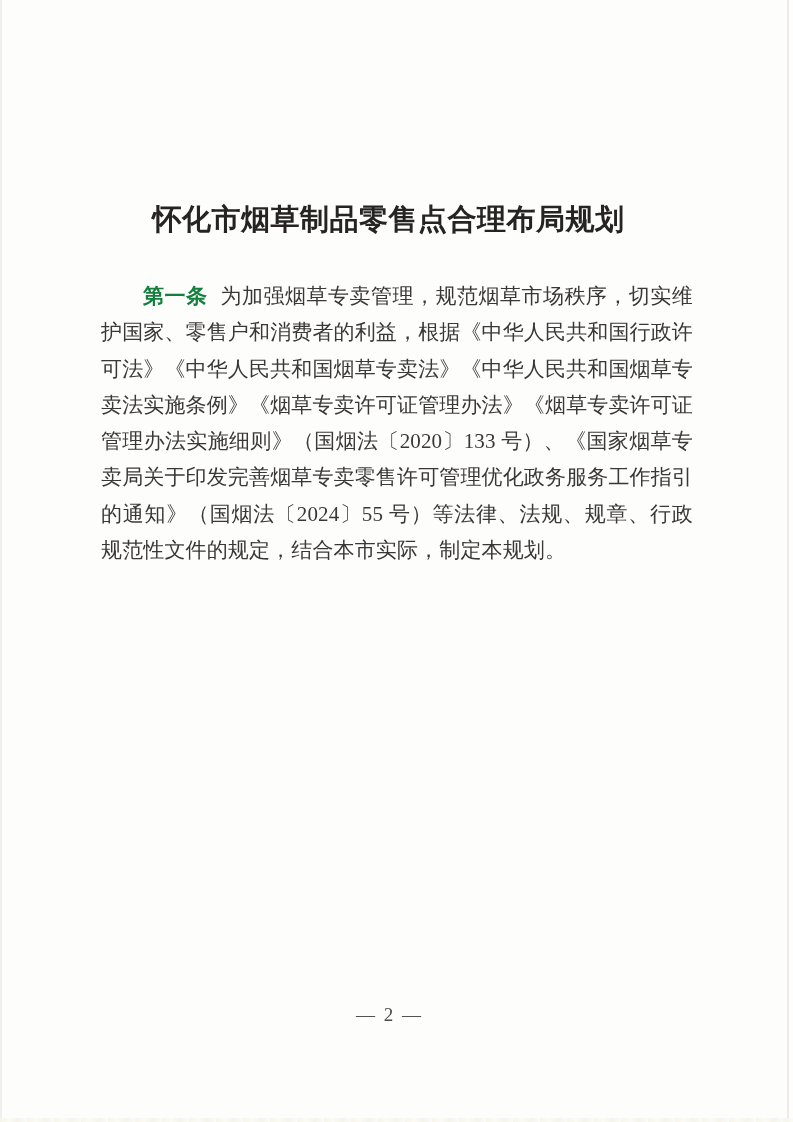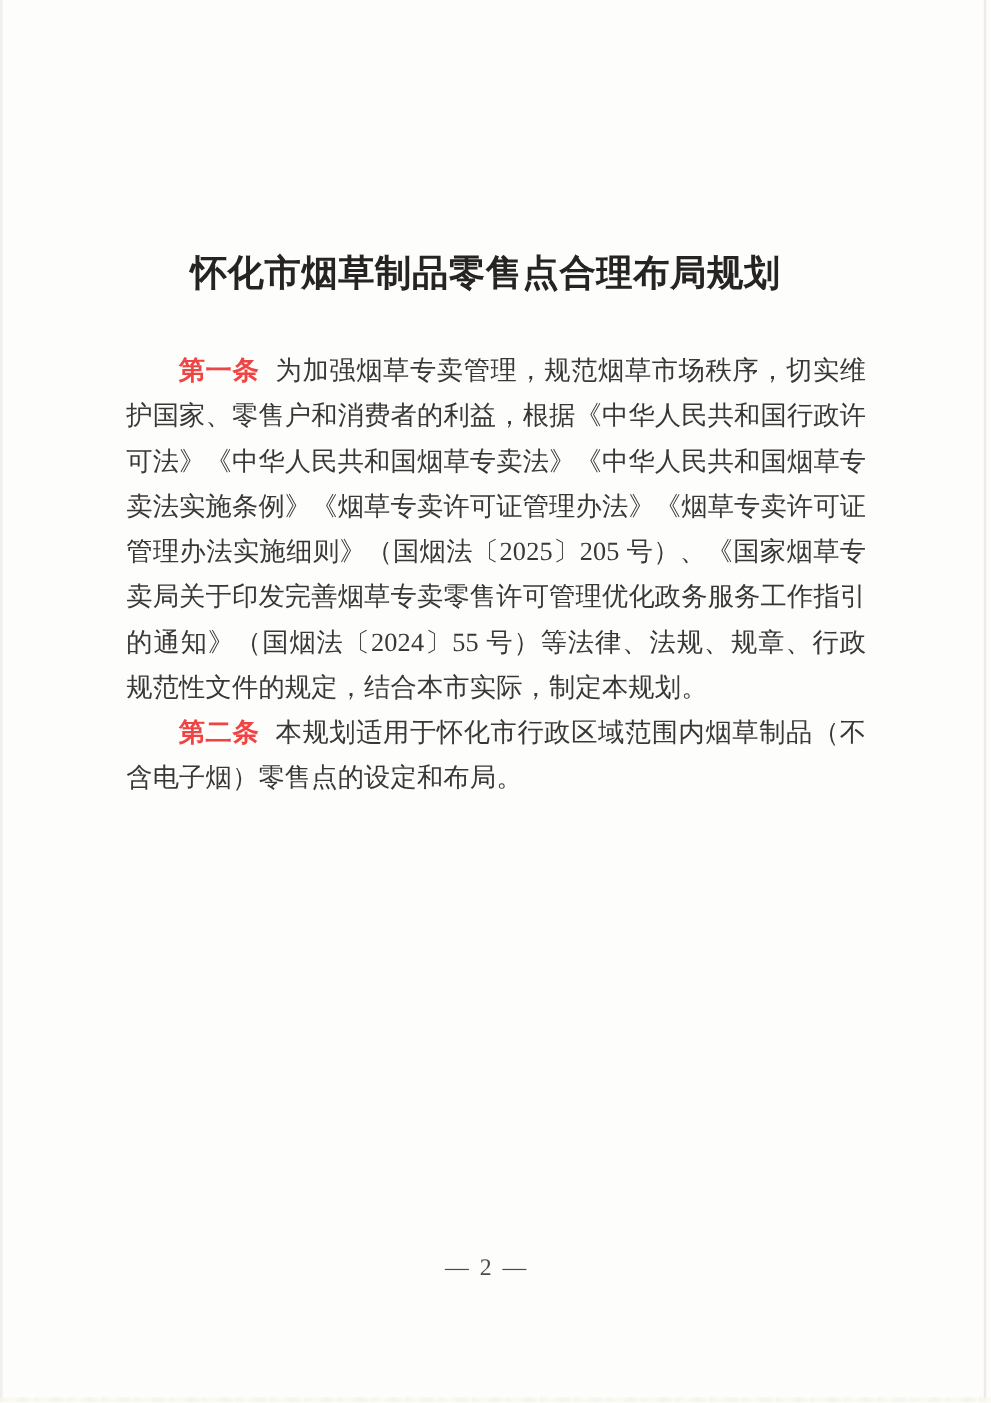--- a/index.html
+++ b/index.html
@@ -72,21 +72,21 @@
     color: #3a3836;
     text-align: justify;
   }
 
   .para {
     text-indent: 42px;
   }
 
   .para .art-head {
     font-weight: 700;
-    color: #ef4444;
+    color: #15803d;
     margin-right: 13px;
   }
   .para .art-head:empty {
     margin-right: 0;
   }
 
   .page-number {
     position: absolute;
     top: 1001px;
     left: 0;
@@ -105,23 +105,22 @@
 <div class="page">
 
   <div class="edge-left"></div>
   <div class="edge-right"></div>
   <div class="edge-bottom"></div>
 
   <h1 class="doc-title">怀化市烟草制品零售点合理布局规划</h1>
 
   <div class="content">
 
-    <p class="para"><span class="art-head">第一条</span><span>为加强烟草专卖管理，规范烟草市场秩序，切实维护国家、零售户和消费者的利益，根据《中华人民共和国行政许可法》《中华人民共和国烟草专卖法》《中华人民共和国烟草专卖法实施条例》《烟草专卖许可证管理办法》《烟草专卖许可证管理办法实施细则》（国烟法〔2025〕205 号）、《国家烟草专卖局关于印发完善烟草专卖零售许可管理优化政务服务工作指引的通知》（国烟法〔2024〕55 号）等法律、法规、规章、行政规范性文件的规定，结合本市实际，制定本规划。</span></p>
+    <p class="para"><span class="art-head">第一条</span><span>为加强烟草专卖管理，规范烟草市场秩序，切实维护国家、零售户和消费者的利益，根据《中华人民共和国行政许可法》《中华人民共和国烟草专卖法》《中华人民共和国烟草专卖法实施条例》《烟草专卖许可证管理办法》《烟草专卖许可证管理办法实施细则》（国烟法〔2020〕133 号）、《国家烟草专卖局关于印发完善烟草专卖零售许可管理优化政务服务工作指引的通知》（国烟法〔2024〕55 号）等法律、法规、规章、行政规范性文件的规定，结合本市实际，制定本规划。</span></p>
 
-    <p class="para"><span class="art-head">第二条</span><span>本规划适用于怀化市行政区域范围内烟草制品（不含电子烟）零售点的设定和布局。</span></p>
 
 
 
 
   </div>
 
   <div class="page-number">— 2 —</div>
 
 </div>
 

